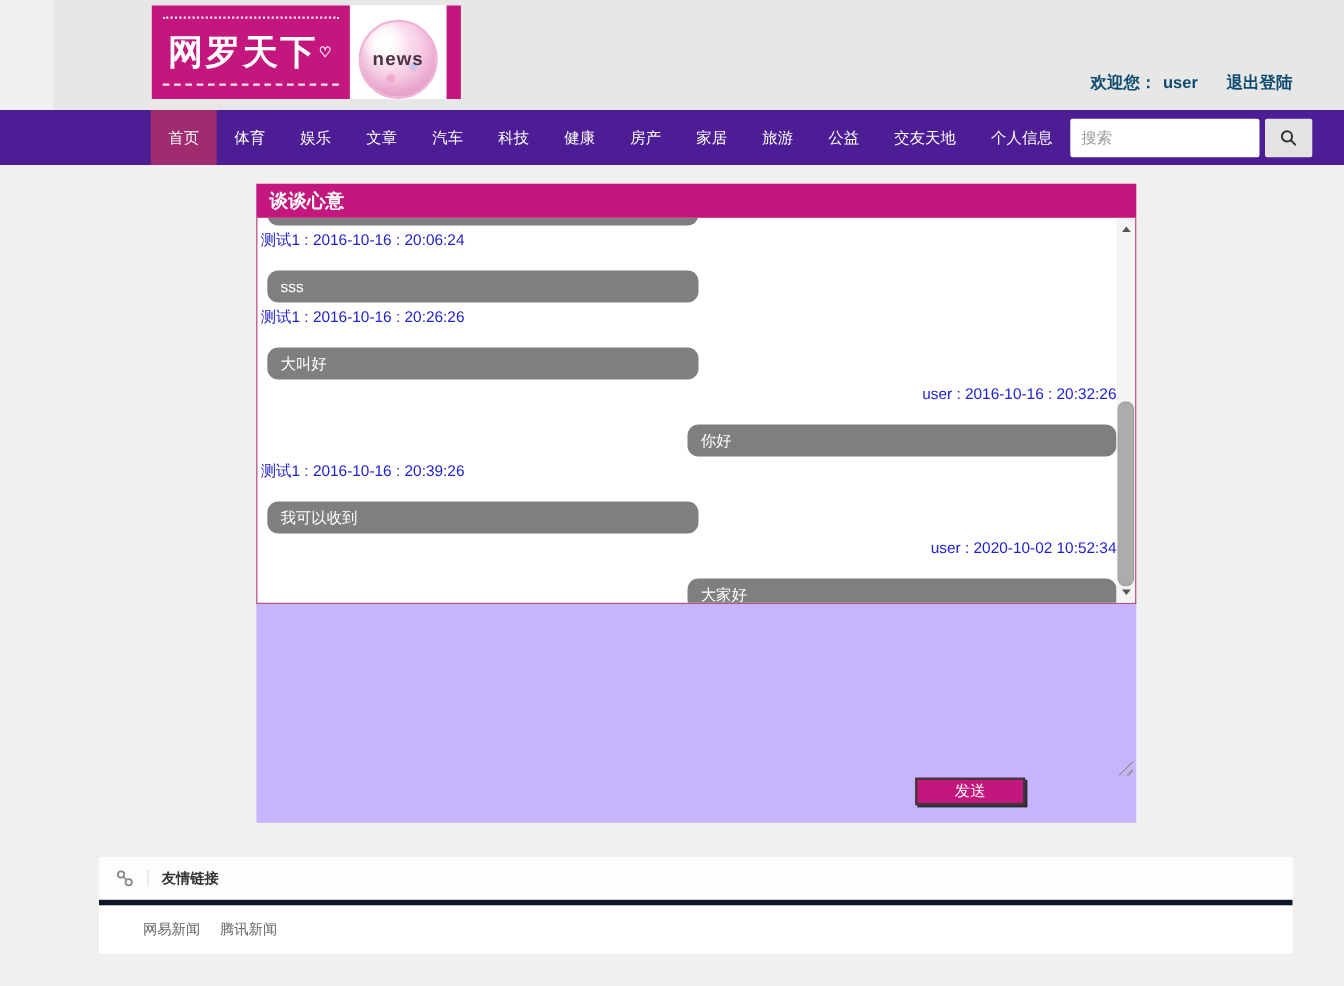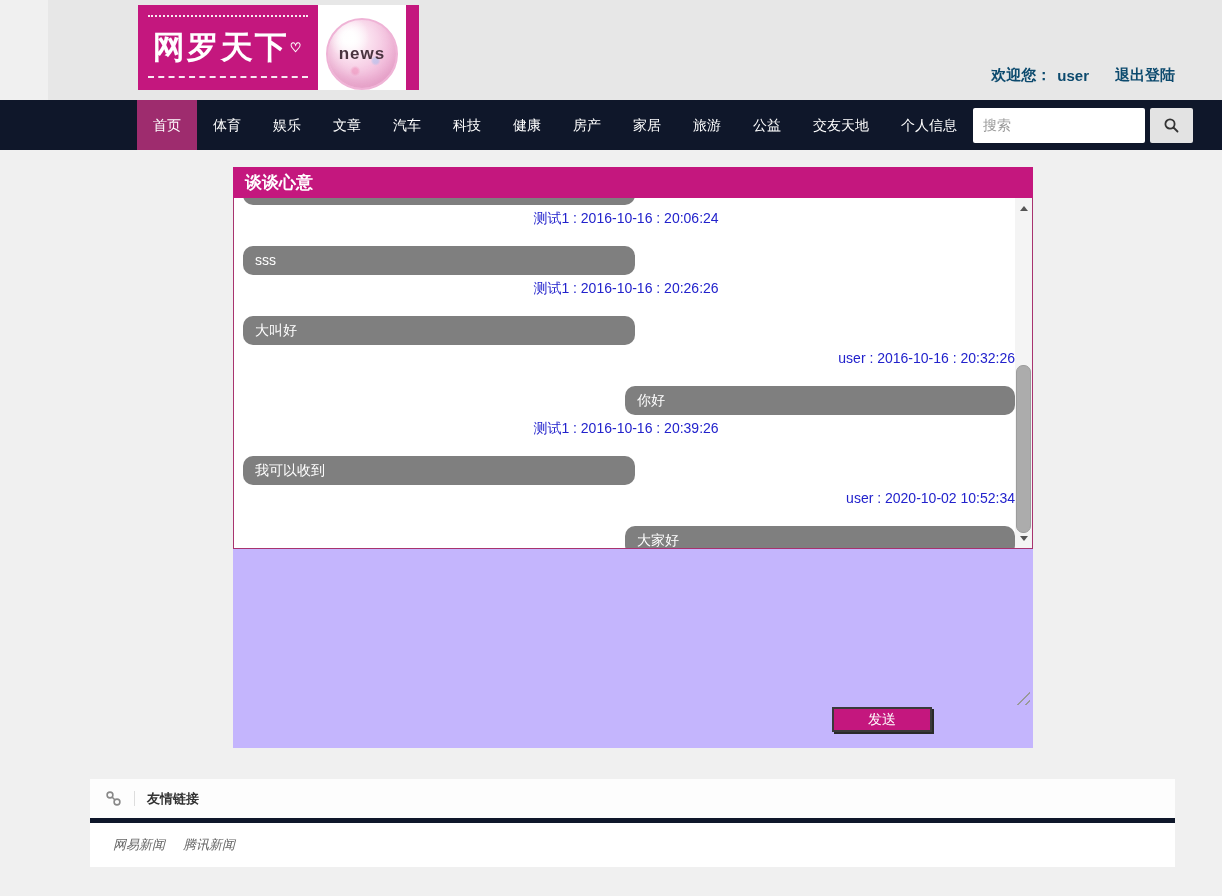--- a/index.html
+++ b/index.html
@@ -23,34 +23,34 @@
       radial-gradient(circle at 35% 30%, #ffffff 0%, #fbe3f0 25%, #f3bfdd 60%, #e9a5cd 100%);
     box-shadow: inset 0 -8px 12px rgba(210,120,170,.35);
     display:flex; align-items:center; justify-content:center; }
   .news-text { font-size:17px; font-weight:bold; color:#4a3440; letter-spacing:1px; }
   .logo-strip { width:13px; background:#C4177E; }
   .welcome { position:absolute; right:47px; top:66px; font-size:15px; font-weight:bold; color:#0c4a6e; display:flex; align-items:center; }
   .welcome .uname { margin-left:6px; }
   .logout { margin-left:26px; cursor:pointer; }
 
   
-  .nav { height:50px; background:#0f172a; display:flex; align-items:center; padding-left:137px; padding-right:116px; }
+  .nav { height:50px; background:#4c1d95; display:flex; align-items:center; padding-left:137px; padding-right:116px; }
   .nav-item { color:#fff; font-size:14px; line-height:50px; padding:0 16px; cursor:pointer; white-space:nowrap; }
   .nav-item.active { background:#9E2C6E; }
   .nav-search { margin-left:auto; display:flex; align-items:flex-start; gap:5px; }
   .search-input { width:172px; height:35px; border:none; outline:none; border-radius:2px; padding:0 10px; font-size:14px; color:#333; font-family:inherit; }
   .search-input::placeholder { color:#9a9a9a; }
   .search-btn { width:43px; height:35px; background:#e3e3e3; border:none; border-radius:2px; display:flex; align-items:center; justify-content:center; cursor:pointer; }
 
   
   .chat-panel { width:800px; margin:17px 0 0 233px; background:#fff; }
   .chat-title { height:31px; background:#C4177E; color:#fff; font-size:17px; font-weight:bold; line-height:31px; padding-left:12px; position:relative; z-index:2; }
   .msg-area { position:relative; height:351px; border-left:1px solid #A8336F; border-right:1px solid #A8336F; border-bottom:1px solid #A8336F; overflow:hidden; background:#fff; }
   .msg-list { width:781px; }
-  .msg-meta { color:#2222CC; font-size:14px; height:15px; line-height:15px; margin-top:6px;text-align:center; }
+  .msg-meta { color:#2222CC; font-size:14px; height:15px; line-height:15px; margin-top:6px; }
   .msg-meta.left { margin-left:3px; }
   .msg-meta.right { text-align:right; }
   .bubble { height:29px; line-height:29px; border-radius:10px; background:#7F7F7F; color:#fff; font-size:14px; padding:0 12px; overflow:hidden; }
   .bubble.left { width:392px; margin:20px 0 0 9px; }
   .bubble.right { width:390px; margin:20px 0 0 auto; }
   .bubble.clipped { margin-top:-22px; }
 
   .scrollbar { position:absolute; top:0; right:0; bottom:0; width:17px; background:#F4F4F4; }
   .sb-btn { position:absolute; left:0; width:17px; height:16px; display:flex; align-items:center; justify-content:center; cursor:pointer; }
   .sb-up { top:2px; } .sb-down { bottom:2px; }
@@ -63,21 +63,21 @@
   .resize-grip { position:absolute; top:143px; right:3px; width:13px; height:13px; cursor:nwse-resize;
     background:linear-gradient(315deg, transparent 0 15%, #999 15% 23%, transparent 23% 45%, #999 45% 53%, transparent 53%); }
   .send-btn { position:absolute; left:599px; top:158px; width:100px; height:25px; background:#C4177E; color:#fff; font-size:14px;
     border:2px solid #3a3a3a; box-shadow:2px 2px 0 #2a2a2a; cursor:pointer; font-family:inherit; line-height:19px; }
 
   
   .footer { width:1085px; margin:31px 0 0 90px; background:#fff; }
   .footer-head { height:44px; display:flex; align-items:center; padding-left:15px; border-bottom:5px solid #0f172a; background:#fdfdfd; }
   .footer-divider { width:1px; height:15px; background:#ddd; margin:0 12px; }
   .footer-title { font-size:13px; font-weight:bold; color:#333; }
-  .footer-links { height:44px; display:flex; align-items:center; padding-left:23px; gap:18px;font-style:italic; }
+  .footer-links { height:44px; display:flex; align-items:center; padding-left:40px; gap:18px; }
   .footer-link { font-size:13px; color:#666; cursor:pointer; }
 </style>
 </head>
 <body>
 
 <div class="page">
 
   <div class="header">
     <div class="logo">
       <div class="logo-main">

